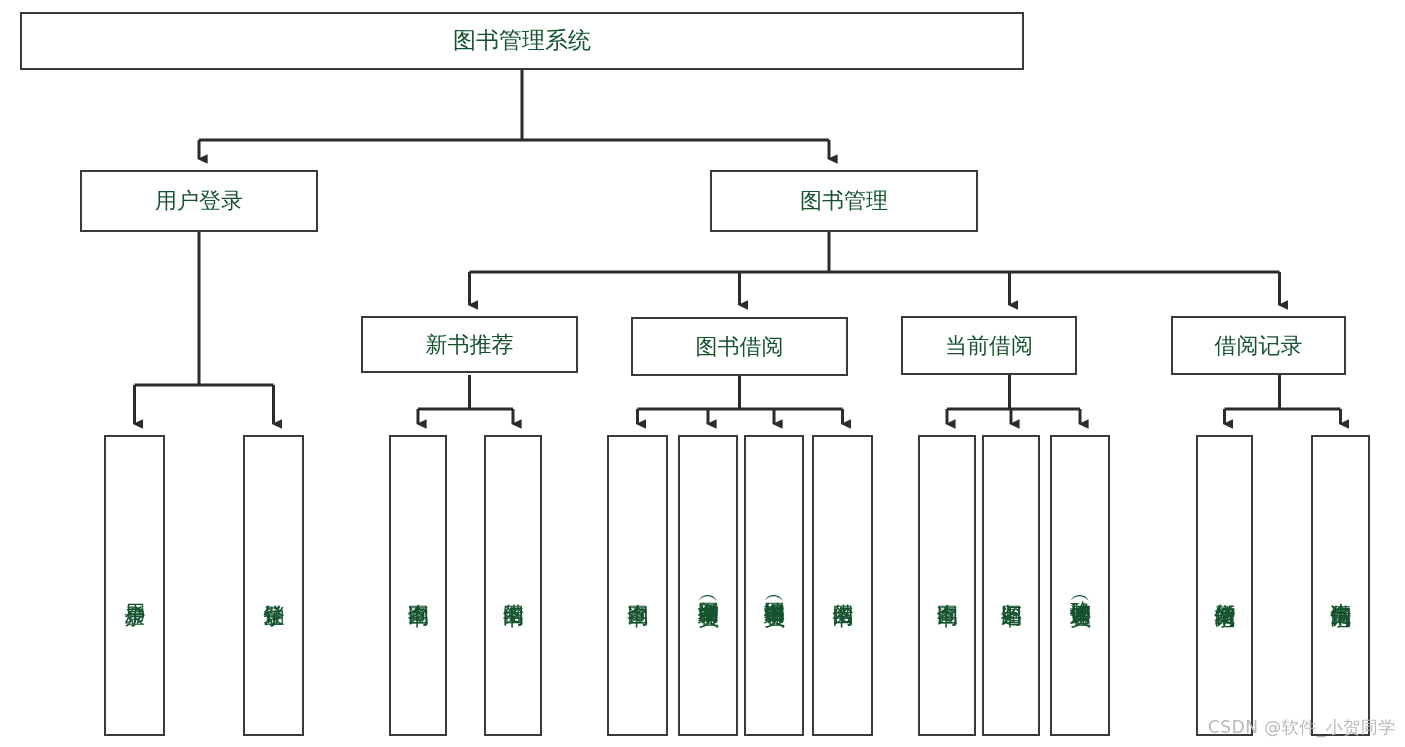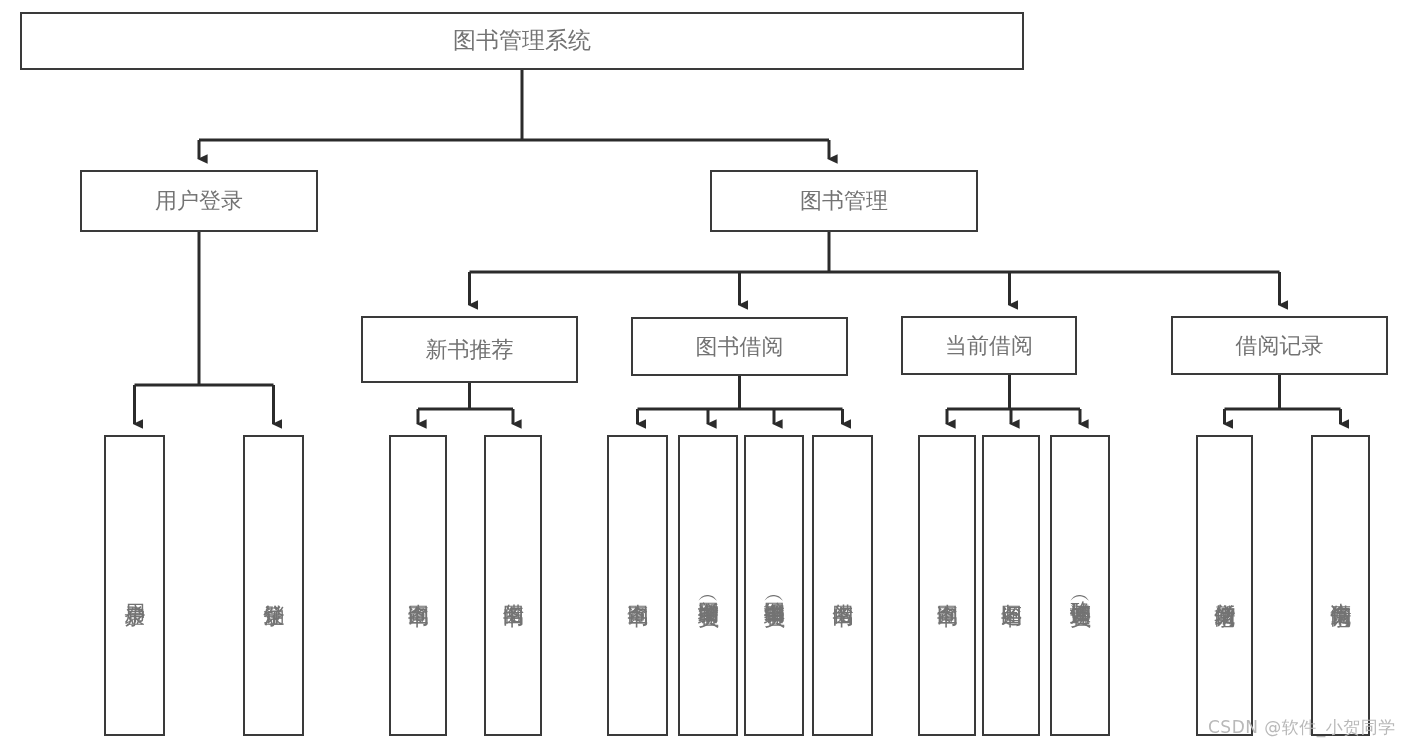--- a/index.html
+++ b/index.html
@@ -20,21 +20,21 @@
     left: 0;
     top: 0;
     width: 1405px;
     height: 747px;
   }
   .node {
     position: absolute;
     box-sizing: border-box;
     border: 2px solid #3a3a3a;
     background: #ffffff;
-    color: #737373;
+    color: #14532d;
     display: flex;
     align-items: center;
     justify-content: center;
     text-align: center;
     line-height: 1.18;
     z-index: 2;
   }
   .node.h {
     font-size: 22px;
   }
@@ -116,30 +116,30 @@
 
   <div id="nodes-level2">
       <div class="node h" style="left: 80px; top: 170px; width: 238px; height: 62px;">
         <span class="lbl">用户登录</span>
       </div>
       <div class="node h" style="left: 710px; top: 170px; width: 268px; height: 62px;">
         <span class="lbl">图书管理</span>
       </div>
     </div>
   <div id="nodes-level3">
-      <div class="node h" style="left: 361px; top: 316px; width: 217px; height: 67px;">
+      <div class="node h" style="left: 361px; top: 316px; width: 217px; height: 57px;">
         <span class="lbl">新书推荐</span>
       </div>
       <div class="node h" style="left: 631px; top: 317px; width: 217px; height: 59px;">
         <span class="lbl">图书借阅</span>
       </div>
       <div class="node h" style="left: 901px; top: 316px; width: 176px; height: 59px;">
         <span class="lbl">当前借阅</span>
       </div>
-      <div class="node h" style="left: 1171px; top: 316px; width: 217px; height: 59px;">
+      <div class="node h" style="left: 1171px; top: 316px; width: 175px; height: 59px;">
         <span class="lbl">借阅记录</span>
       </div>
     </div>
   <div id="nodes-leaves">
       <div class="node leaf" style="left: 104px; top: 435px; width: 61px; height: 301px;">
         <span class="lbl">用户登录</span>
       </div>
       <div class="node leaf" style="left: 243px; top: 435px; width: 61px; height: 301px;">
         <span class="lbl">注销登录</span>
       </div>

